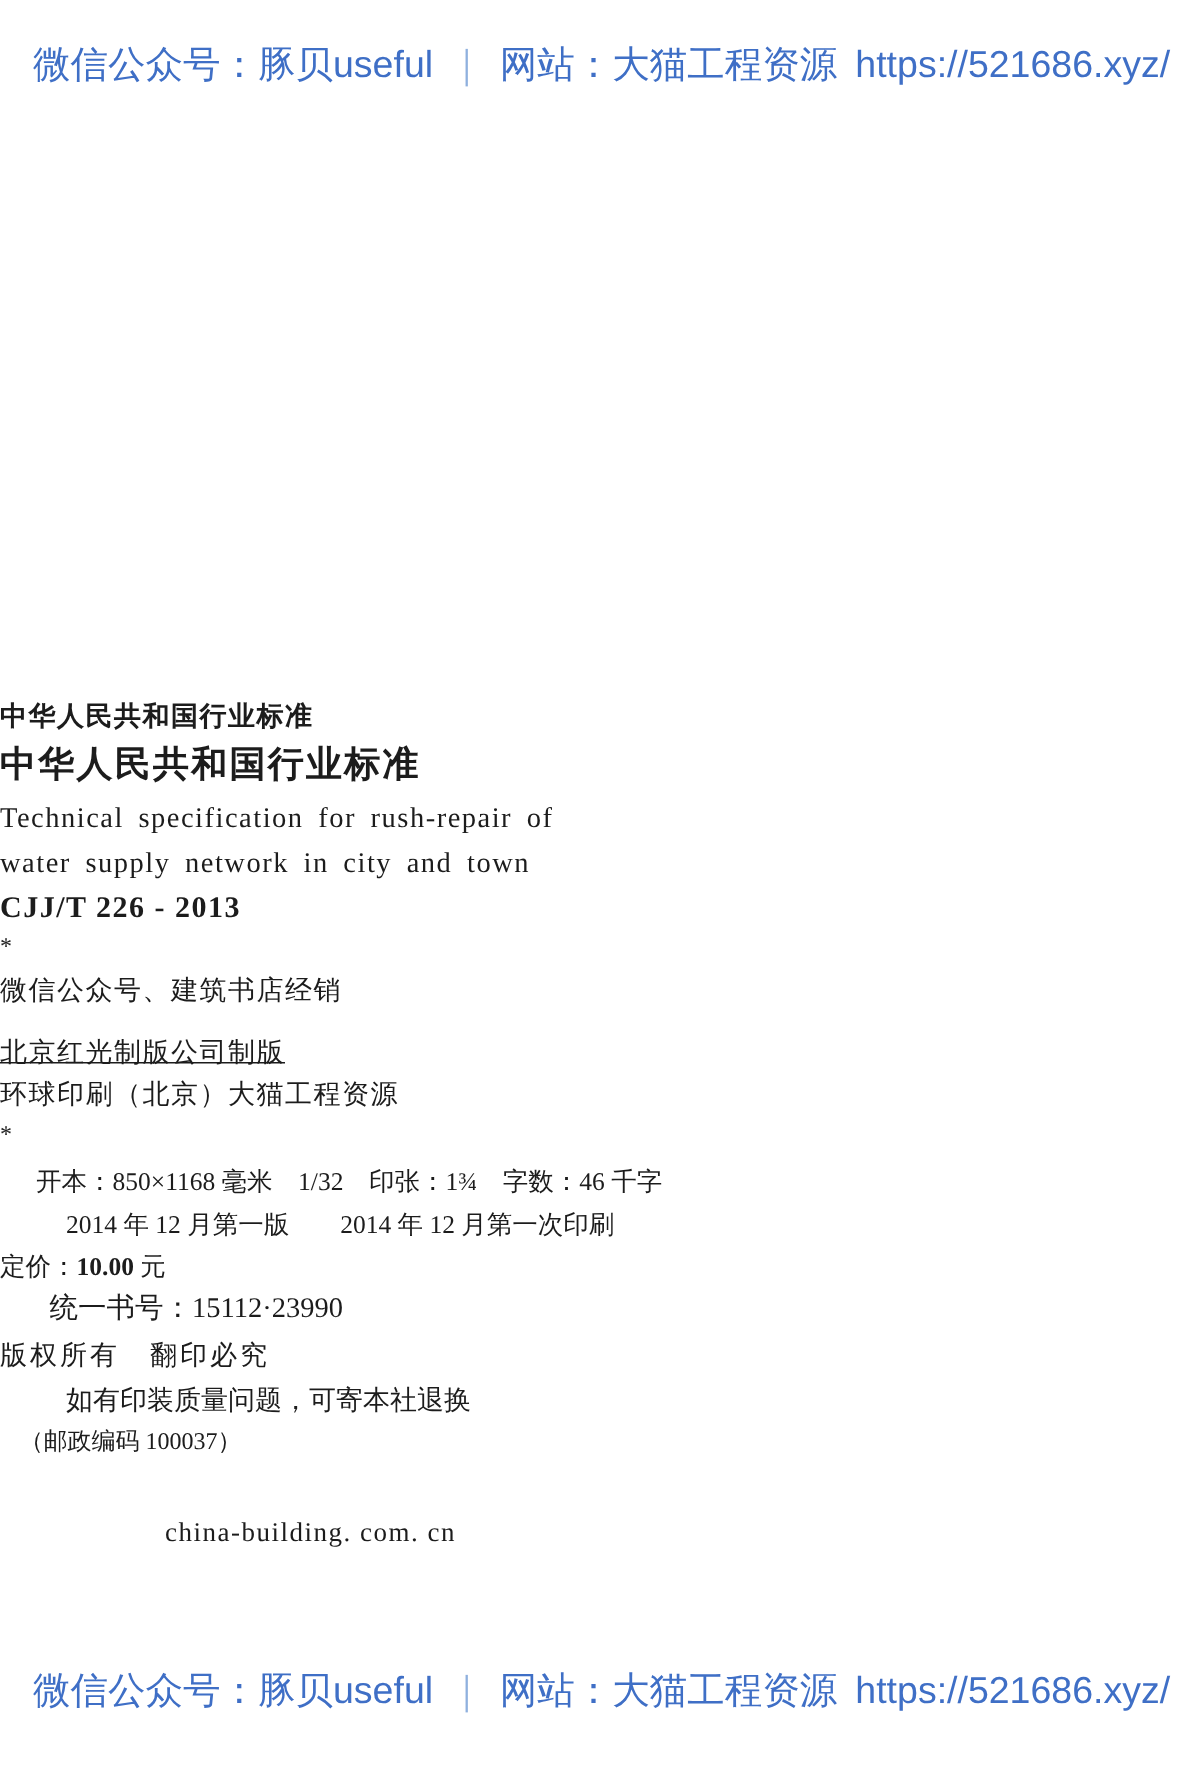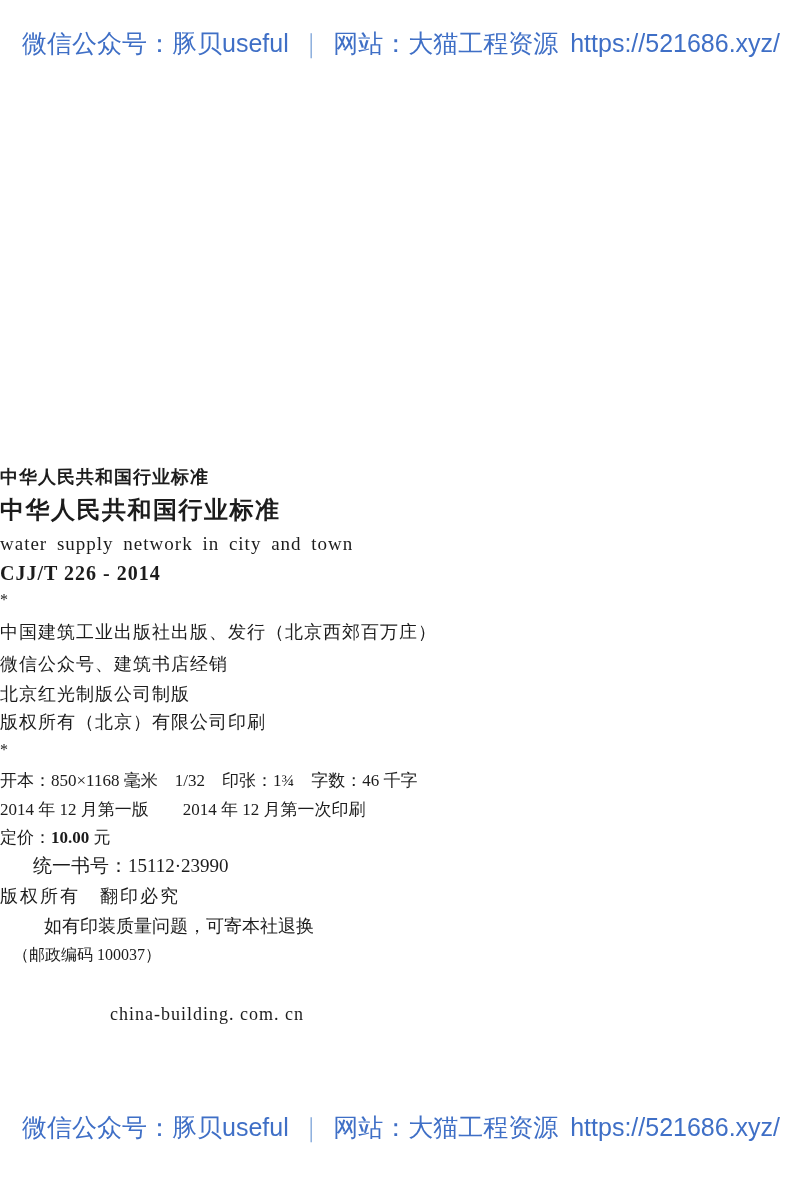--- a/index.html
+++ b/index.html
@@ -33,52 +33,52 @@
   .std-label    { font-family:"Liberation Sans", sans-serif; font-weight:bold; font-size:18px; line-height:21px; letter-spacing:1px; }
   .title-cn     { font-family:"Liberation Sans", sans-serif; font-weight:bold; font-size:24px; line-height:30px; letter-spacing:1.5px; margin-top:7px; }
   .title-en     { font-size:19px; line-height:22px; letter-spacing:1px; word-spacing:4px; margin-top:10px; }
   .title-en-2   { margin-top:8px; }
   .std-code     { font-weight:bold; font-size:20px; line-height:22px; letter-spacing:1px; margin-top:7px; }
   .star         { font-size:16px; line-height:16px; margin-top:8px; color:#222; }
   .star-2       { margin-top:8px; }
   .pub          { font-size:18px; line-height:24px; letter-spacing:1px; }
   .pub-1        { margin-top:12px; }
   .pub-2        { margin-top:8px; }
-  .pub-3        { margin-top:6px; }
+  .pub-3        { margin-top:17px;text-decoration:underline; }
   .pub-4        { margin-top:4px; }
   .spec         { font-size:17px; line-height:22px; }
-  .spec-1       { margin-top:12px; }
-  .spec-2       { margin-top:7px; }
+  .spec-1       { margin-top:12px;padding-left:24px; }
+  .spec-2       { margin-top:7px;padding-left:44px; }
   .price-line   { font-size:17px; line-height:22px; margin-top:6px; }
   .price-line .val { font-weight:bold; }
   .isbn-line    { font-size:19px; line-height:24px; margin-top:5px;padding-left:33px; }
   .copyright    { font-family:"Liberation Sans", sans-serif; font-weight:normal; font-size:18px; line-height:22px; letter-spacing:2px; margin-top:7px; }
   .quality      { font-size:18px; line-height:24px; margin-top:7px;padding-left:44px; }
   .postal       { font-size:16px; line-height:22px; margin-top:6px;padding-left:13px; }
   .website      { font-size:18px; line-height:22px; letter-spacing:1px; margin-top:37px; transform:translateX(110px); }
 </style>
 </head>
 <body>
 
 <div class="page">
 
   <div class="banner banner-top">
     <span class="seg">微信公众号：豚贝useful</span><span class="sep">｜</span><span class="seg">网站：大猫工程资源</span><span class="seg url">https://521686.xyz/</span>
   </div>
 
   <div class="colophon">
     <div class="std-label">中华人民共和国行业标准</div>
     <div class="title-cn">中华人民共和国行业标准</div>
+    <div class="title-en">Technical specification for rush-repair of</div>
     <div class="title-en title-en-2">water supply network in city and town</div>
-    <div class="std-code">CJJ/T 226 - 2014</div>
+    <div class="std-code">CJJ/T 226 - 2013</div>
     <div class="star">*</div>
-    <div class="pub pub-1">中国建筑工业出版社出版、发行（北京西郊百万庄）</div>
     <div class="pub pub-2">微信公众号、建筑书店经销</div>
     <div class="pub pub-3">北京红光制版公司制版</div>
-    <div class="pub pub-4">版权所有（北京）有限公司印刷</div>
+    <div class="pub pub-4">环球印刷（北京）大猫工程资源</div>
     <div class="star star-2">*</div>
     <div class="spec spec-1">开本：850×1168 毫米　1/32　印张：1¾　字数：46 千字</div>
     <div class="spec spec-2">2014 年 12 月第一版　　2014 年 12 月第一次印刷</div>
     <div class="price-line">
       <span>定价：</span><span class="val">10.00</span><span> 元</span>
     </div>
     <div class="isbn-line">
       <span>统一书号：</span><span>15112·23990</span>
     </div>
     <div class="copyright">版权所有　翻印必究</div>

